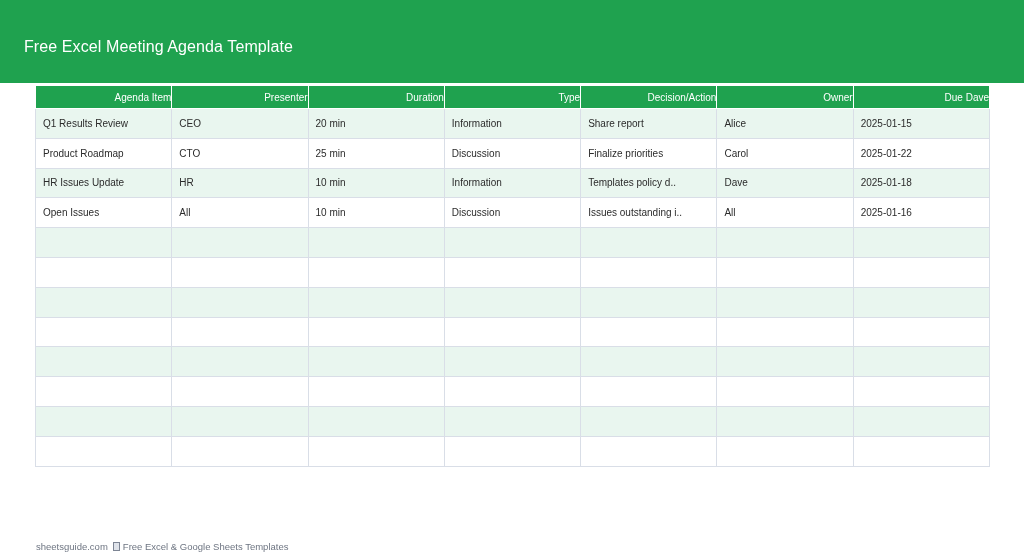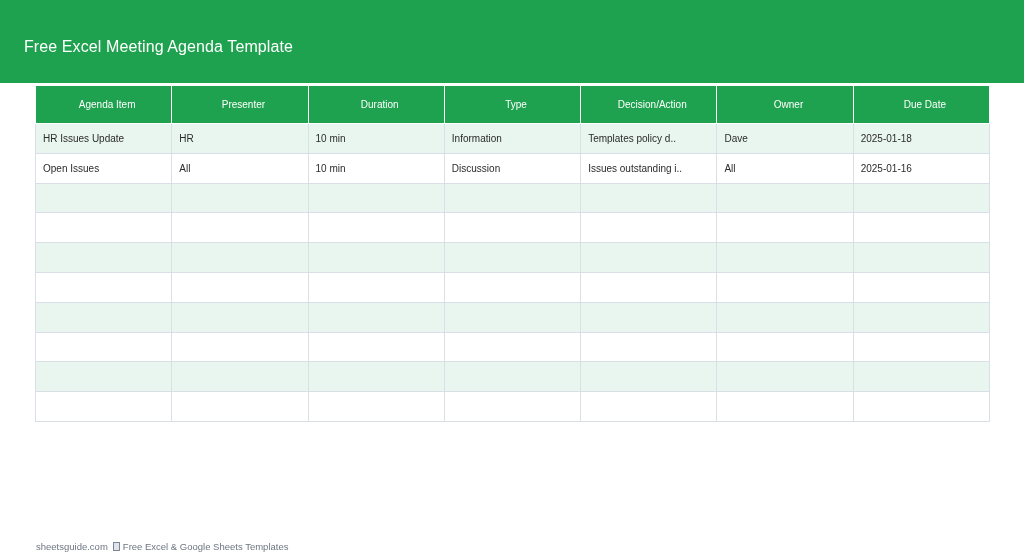--- a/index.html
+++ b/index.html
@@ -13,22 +13,22 @@
     font-family:"Liberation Sans", sans-serif;}
   .page{position:relative;width:1024px;height:559px;background:#ffffff;}
 
   .banner{position:absolute;left:0;top:0;width:1024px;height:83px;
     background:var(--brand-green,#1FA24F);}
   .banner-title{position:absolute;left:24px;top:26px;color:#ffffff;
     font-size:16px;letter-spacing:0.1px;margin-top:12px;}
 
   .table-wrap{position:absolute;left:35px;top:85px;width:955px;}
   table{width:100%;border-collapse:collapse;table-layout:fixed;}
-  th{height:38px;background:var(--brand-green,#1FA24F);color:#ffffff;
-     font-weight:normal;font-size:10px;text-align:center;padding:0 0 0 7px;
+  th{height:23px;background:var(--brand-green,#1FA24F);color:#ffffff;
+     font-weight:normal;font-size:10px;text-align:right;padding:0 0 0 7px;
      border:1px solid rgba(255,255,255,0.85);white-space:nowrap;overflow:hidden;}
   td{height:29.8px;font-size:10px;color:#2b2b2b;text-align:left;padding:0 4px 0 7px;
      border:1px solid var(--grid-border,#D9DEE7);background:#ffffff;
      white-space:nowrap;overflow:hidden;}
   tbody tr:nth-child(odd) td{background:var(--row-alt-mint,#E9F6EF);}
 
   .footer{position:absolute;left:36px;top:541px;display:flex;align-items:center;
     color:var(--footer-text,#6E7582);font-size:9.5px;}
   .tofu-box{display:inline-block;width:7px;height:9px;margin:0 3px 0 5px;
     border:1px solid #7d8594;background:#dfe3ea;}
@@ -45,24 +45,42 @@
   <div class="table-wrap">
     <table>
       <thead>
         <tr>
             <th>Agenda Item</th>
             <th>Presenter</th>
             <th>Duration</th>
             <th>Type</th>
             <th>Decision/Action</th>
             <th>Owner</th>
-            <th>Due Date</th>
+            <th>Due Dave</th>
           </tr>
       </thead>
       <tbody>
+          <tr>
+            <td>Q1 Results Review</td>
+            <td>CEO</td>
+            <td>20 min</td>
+            <td>Information</td>
+            <td>Share report</td>
+            <td>Alice</td>
+            <td>2025-01-15</td>
+          </tr>
+          <tr>
+            <td>Product Roadmap</td>
+            <td>CTO</td>
+            <td>25 min</td>
+            <td>Discussion</td>
+            <td>Finalize priorities</td>
+            <td>Carol</td>
+            <td>2025-01-22</td>
+          </tr>
           <tr>
             <td>HR Issues Update</td>
             <td>HR</td>
             <td>10 min</td>
             <td>Information</td>
             <td>Templates policy d..</td>
             <td>Dave</td>
             <td>2025-01-18</td>
           </tr>
           <tr>

